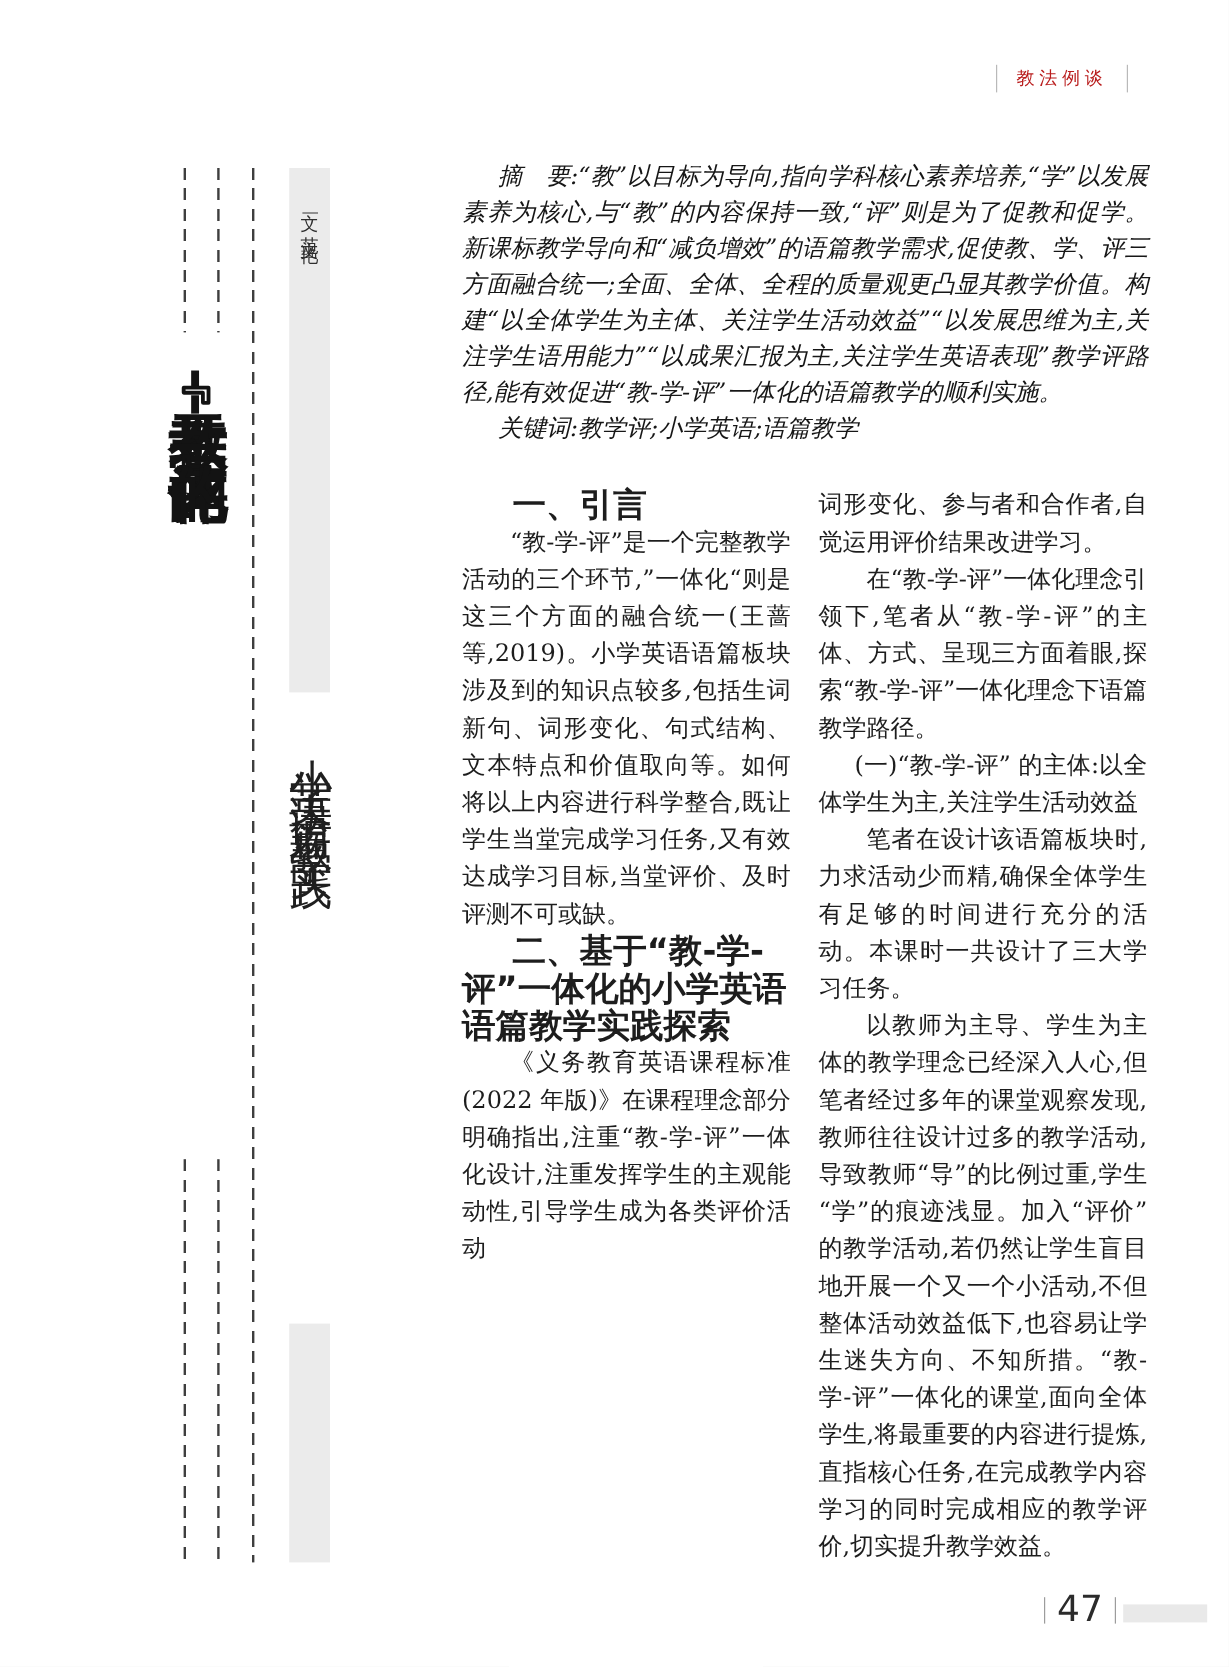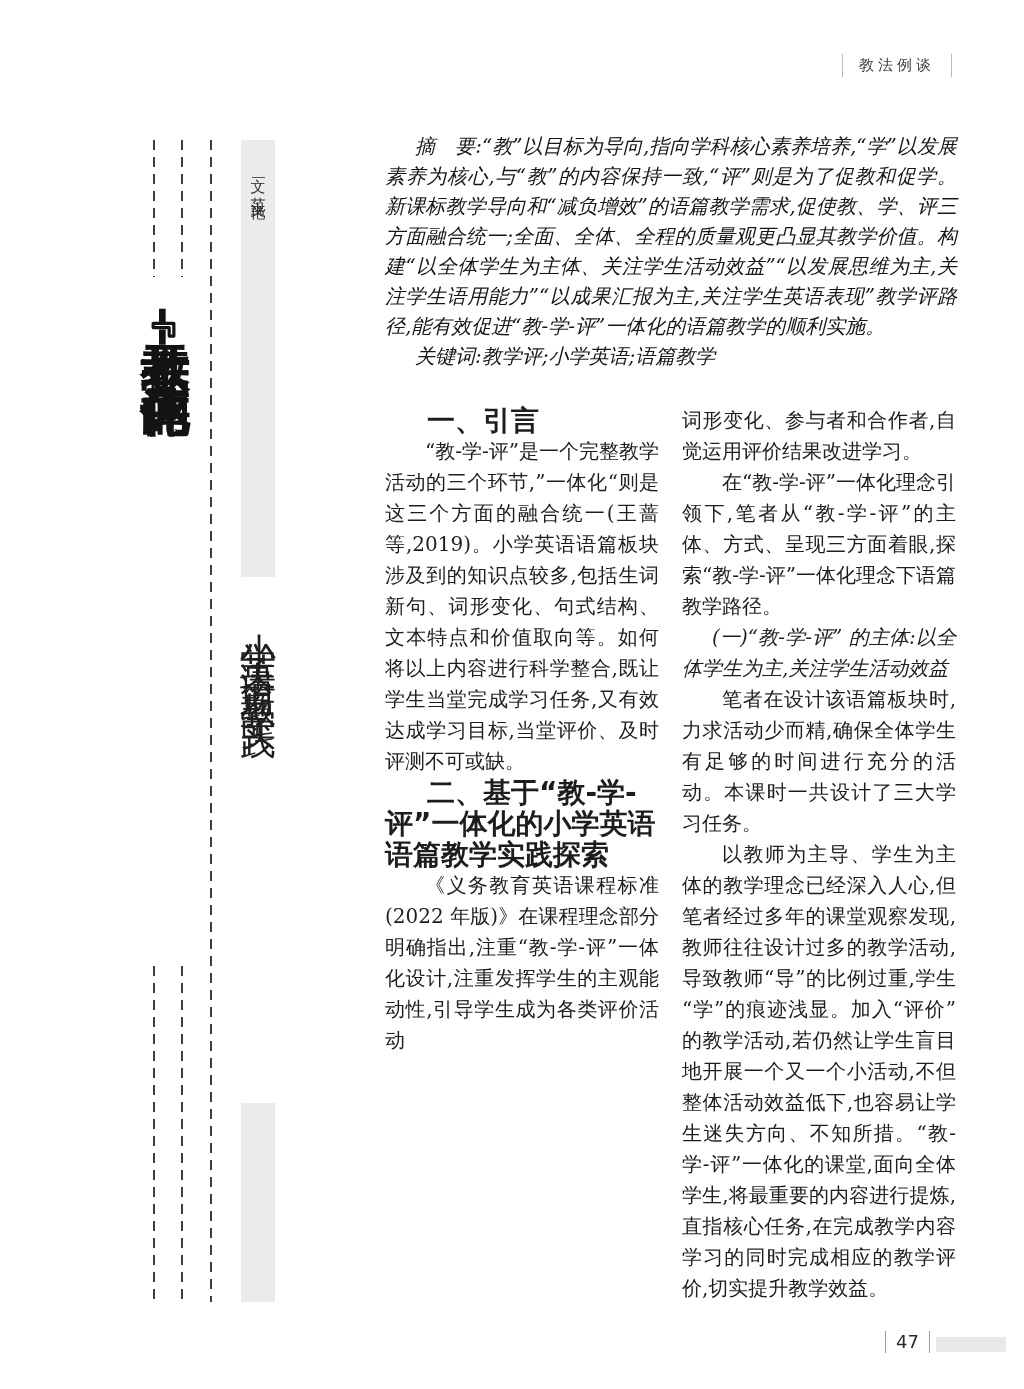--- a/index.html
+++ b/index.html
@@ -4,23 +4,23 @@
 <style>
   html,body{margin:0;padding:0;background:#f4f4f4;}
   .page{
     position:relative;width:1024px;height:1389px;margin:0 auto;
     background:#ffffff;overflow:hidden;color:#1d1d1d;
     font-family:"DejaVu Serif","Liberation Serif",serif;
   }
 
   
   .running-head{
-    position:absolute;top:54px;right:72px;
+    position:absolute;top:54px;right:84px;
     font-family:"DejaVu Sans","Liberation Sans",sans-serif;
-    font-size:15px;color:#404040;
+    font-size:15px;color:#b91c1c;
   }
   .running-head .rh-label{
     display:inline-block;padding:2px 16px;letter-spacing:4px;
     border-left:1px solid #b9b9b9;border-right:1px solid #b9b9b9;
   }
 
   
   .dash-rule{
     position:absolute;width:2px;
     background:repeating-linear-gradient(to bottom,#3e3e3e 0 10px,transparent 10px 17px);
@@ -67,27 +67,27 @@
   .abstract .lbl{font-weight:normal;}
 
   .cols{display:flex;gap:23px;margin-top:34px;}
   .col{width:274px;font-size:20px;line-height:31px;text-align:justify;color:#1d1d1d;}
   .col p{margin:0;text-indent:2em;}
   .col p.cont{text-indent:0;}
   .col h3{
     margin:0;font-size:28px;line-height:31px;font-weight:bold;text-indent:1.5em;
     font-family:"DejaVu Sans","Liberation Sans",sans-serif;text-align:left;
   }
-  .col p.subhead{font-style:italic;text-indent:1.5em;}
+  .col p.subhead{text-indent:1.5em;}
 
   
   .folio{
     position:absolute;right:94px;bottom:36px;
     font-family:"DejaVu Sans","Liberation Sans",sans-serif;
-    font-size:18px;color:#2b2b2b;line-height:22px;
+    font-size:30px;color:#2b2b2b;line-height:22px;
   }
   .folio .folio-num{
     display:inline-block;padding:0 10px;
     border-left:1px solid #9c9c9c;border-right:1px solid #9c9c9c;
   }
   .folio-bar{position:absolute;right:18px;bottom:37px;width:70px;height:15px;background:#e9e9e9;}
 </style>
 </head>
 <body>
 

